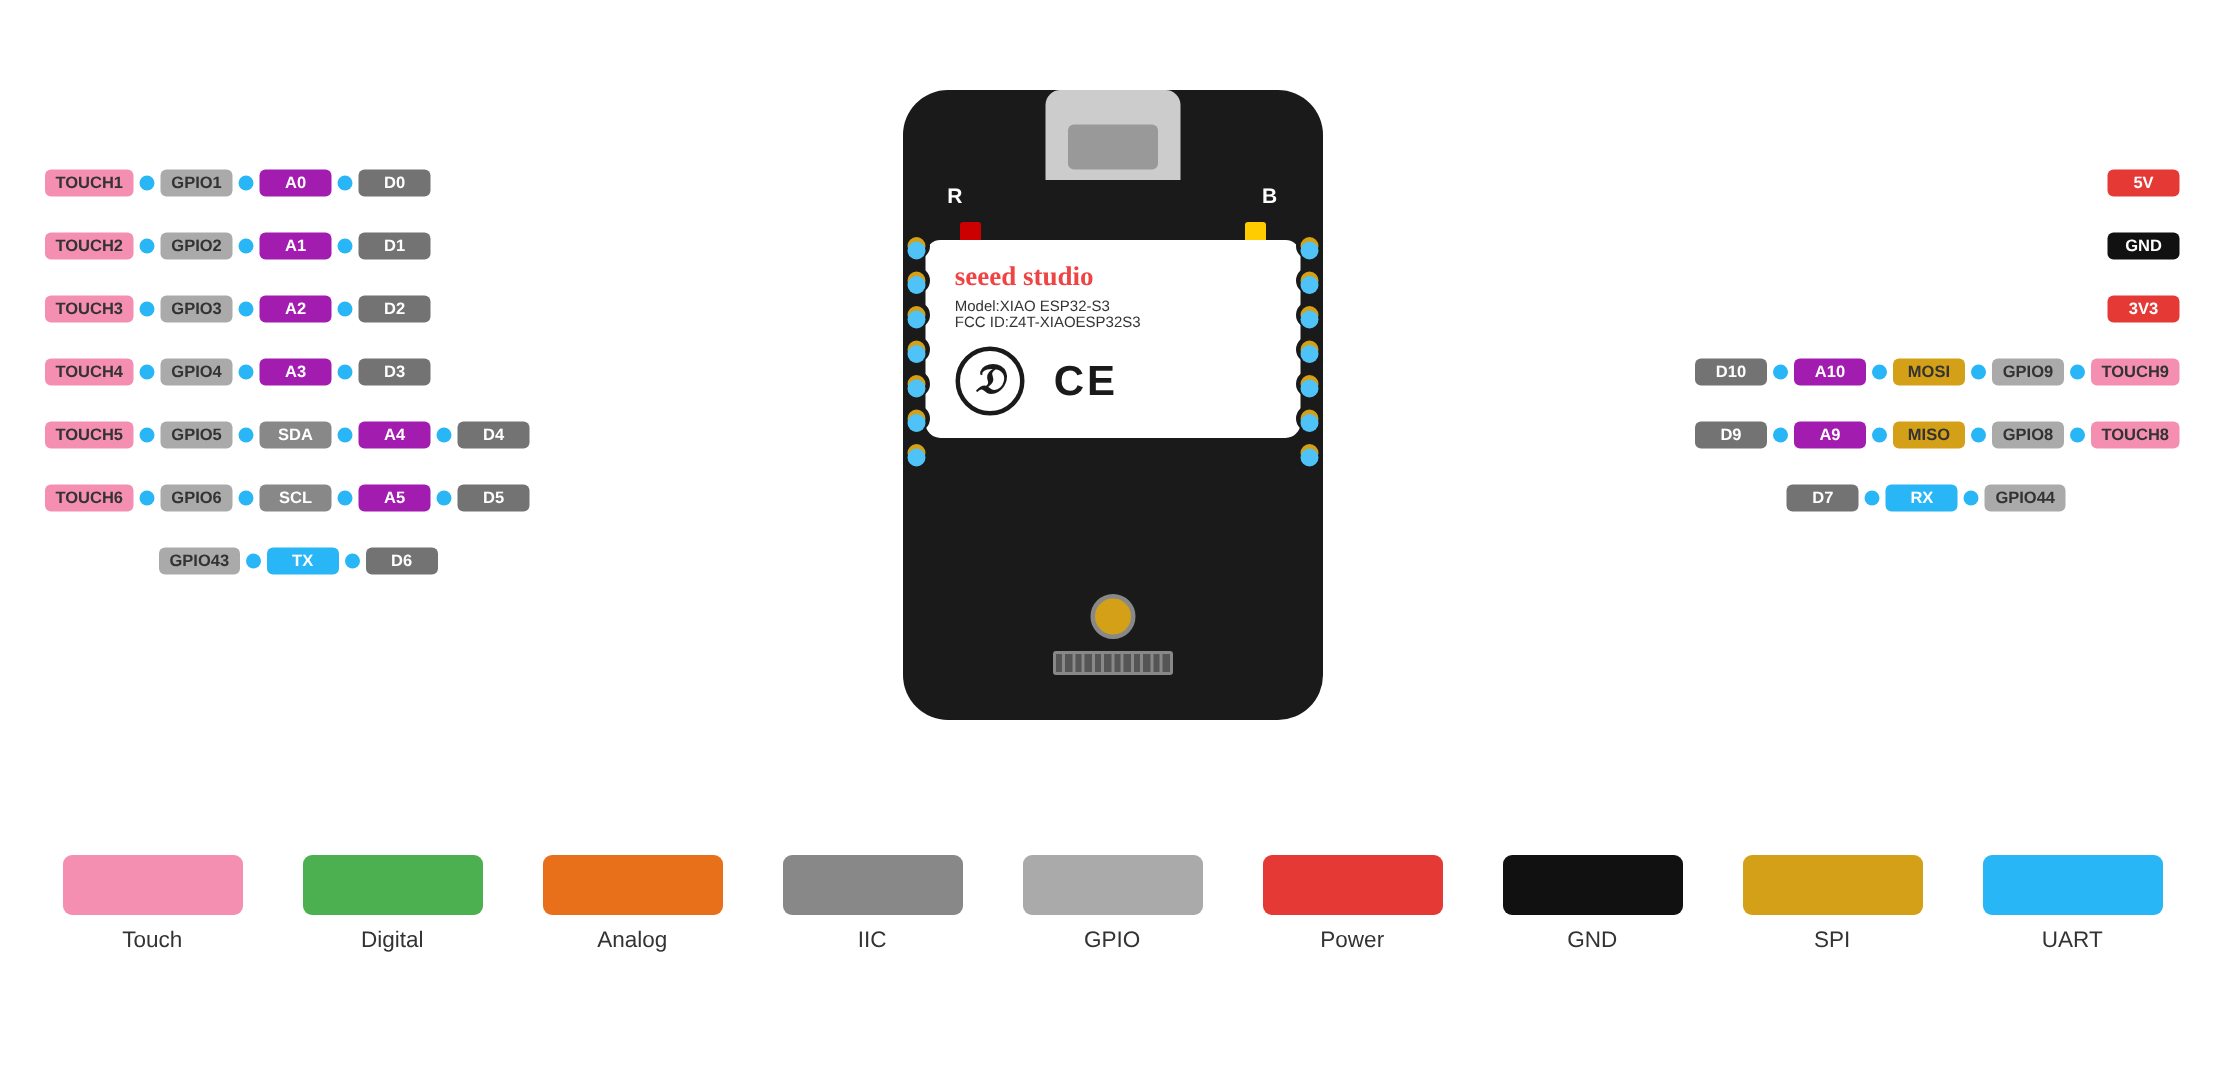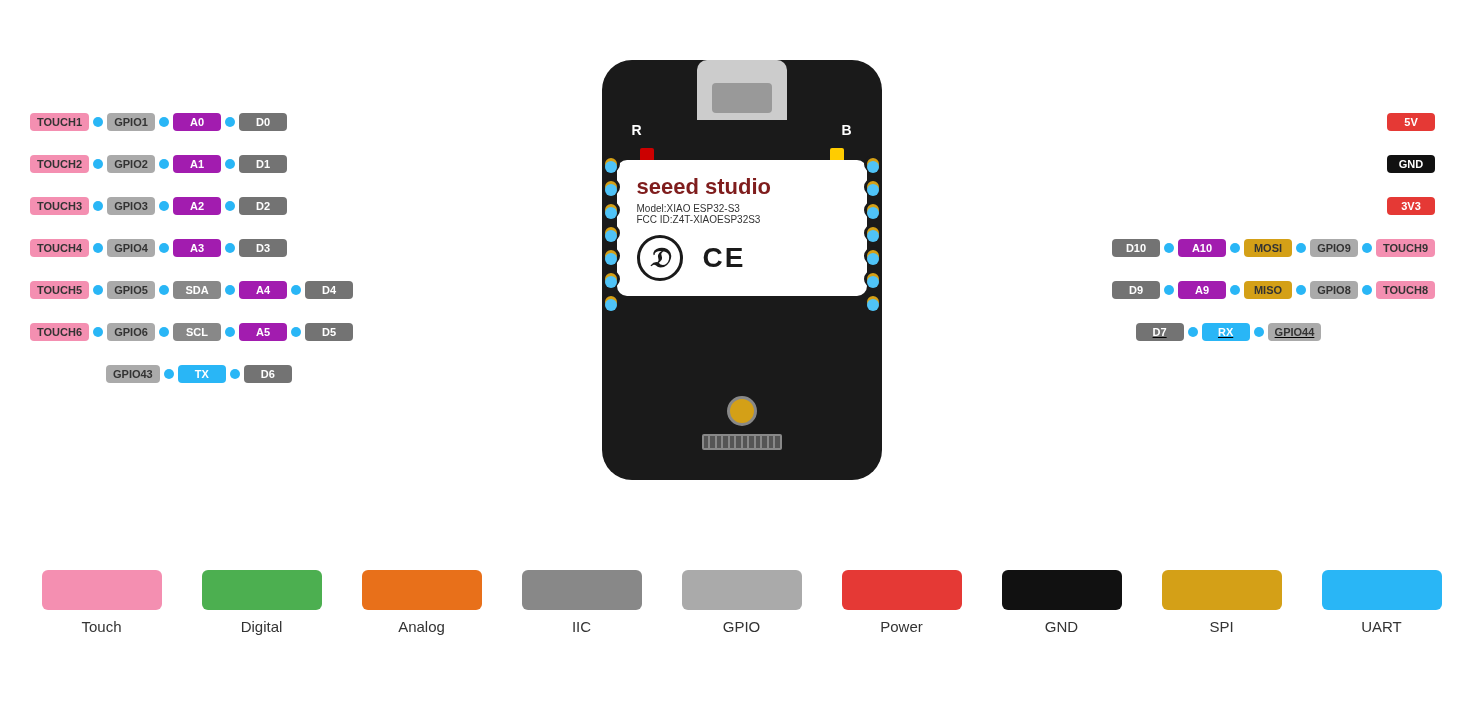--- a/index.html
+++ b/index.html
@@ -111,24 +111,25 @@
       top: 100px;
       left: 15px;
       right: 15px;
       background: white;
       border-radius: 10px;
       padding: 15px 20px;
       text-align: left;
     }
 
     .board-brand {
-      font-size: 22px;
+      font-size: 18px;
       font-weight: bold;
-      color: #7f1d1d;
+      color: #ef4444;
       line-height: 1.1;
+      font-family: Liberation Serif, serif;
     }
 
     .board-model {
       font-size: 10px;
       color: #333;
       margin-top: 4px;
     }
 
     .board-fcc {
       font-size: 10px;
@@ -464,21 +465,21 @@
 
       <div class="pin-row" style="margin-left:76px;">
         <div class="pin-badge pin-gpio">GPIO43</div>
         <div class="connector-dot"></div>
         <div class="pin-badge pin-uart">TX</div>
         <div class="connector-dot"></div>
         <div class="pin-badge pin-digital">D6</div>
       </div>
     </div>
 
-    <div style="position:absolute; right:48px; top:95px; display:flex; flex-direction:column; gap:6px;">
+    <div style="position:absolute; right:30px; top:95px; display:flex; flex-direction:column; gap:6px;">
 
       <div class="pin-row" style="justify-content:flex-end;">
         <div class="pin-badge pin-power-red">5V</div>
       </div>
 
       <div class="pin-row" style="justify-content:flex-end;">
         <div class="pin-badge pin-power-black">GND</div>
       </div>
 
       <div class="pin-row" style="justify-content:flex-end;">
@@ -503,21 +504,21 @@
         <div class="pin-badge pin-analog">A9</div>
         <div class="connector-dot"></div>
         <div class="pin-badge pin-spi">MISO</div>
         <div class="connector-dot"></div>
         <div class="pin-badge pin-gpio">GPIO8</div>
         <div class="connector-dot"></div>
         <div class="pin-badge pin-touch">TOUCH8</div>
       </div>
 
 
-      <div class="pin-row" style="justify-content:center; margin-right:76px;text-decoration:underline;">
+      <div class="pin-row" style="justify-content:flex-end; margin-right:76px;">
         <div class="pin-badge pin-digital">D7</div>
         <div class="connector-dot"></div>
         <div class="pin-badge pin-uart">RX</div>
         <div class="connector-dot"></div>
         <div class="pin-badge pin-gpio">GPIO44</div>
       </div>
     </div>
 
   </div>
 

